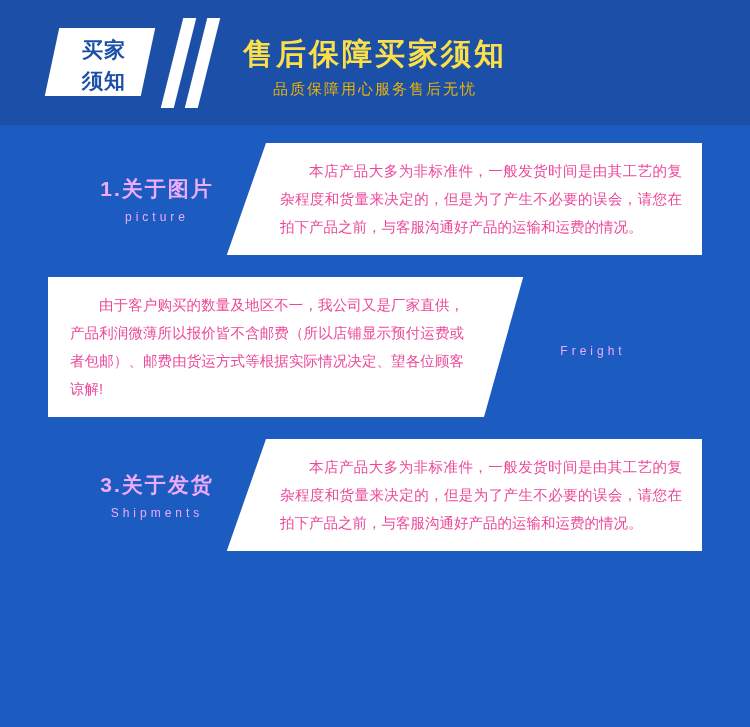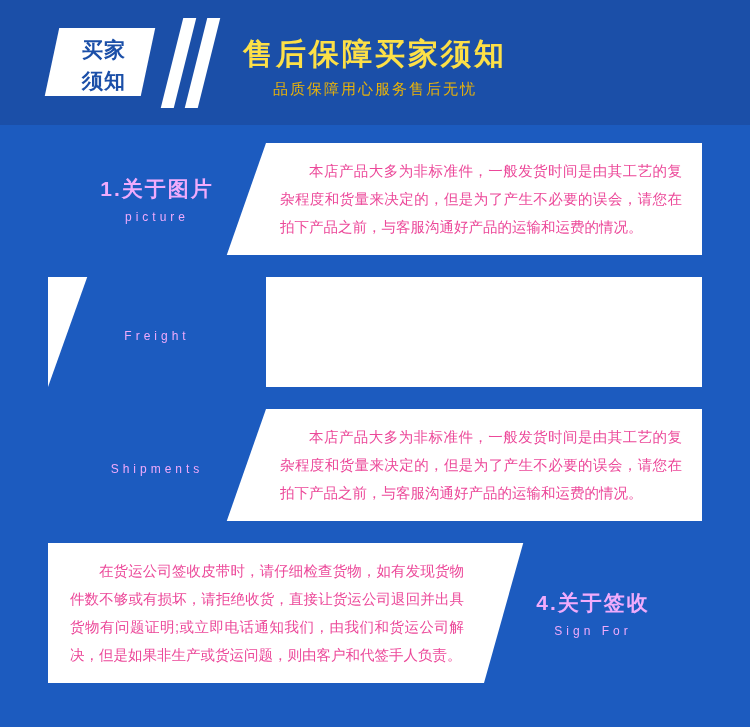--- a/index.html
+++ b/index.html
@@ -168,37 +168,32 @@
     <div class="label-box label-left">
       <div class="label-cn"><span>1.</span><span>关于图片</span></div>
       <div class="label-en">picture</div>
     </div>
     <div class="text-box">
       <p>本店产品大多为非标准件，一般发货时间是由其工艺的复杂程度和货量来决定的，但是为了产生不必要的误会，请您在拍下产品之前，与客服沟通好产品的运输和运费的情况。</p>
     </div>
   </div>
 
   <div class="section row">
+    <div class="text-box pad-left-sm">
+      <p>由于客户购买的数量及地区不一，我公司又是厂家直供，产品利润微薄所以报价皆不含邮费（所以店铺显示预付运费或者包邮）、邮费由货运方式等根据实际情况决定、望各位顾客谅解!</p>
+    </div>
     <div class="label-box label-right">
       <div class="label-en">Freight</div>
     </div>
   </div>
 
   <div class="section row">
     <div class="label-box label-left">
+      <div class="label-cn"><span>3.</span><span>关于发货</span></div>
       <div class="label-en">Shipments</div>
     </div>
     <div class="text-box">
       <p>本店产品大多为非标准件，一般发货时间是由其工艺的复杂程度和货量来决定的，但是为了产生不必要的误会，请您在拍下产品之前，与客服沟通好产品的运输和运费的情况。</p>
     </div>
   </div>
 
-  <div class="section row">
-    <div class="text-box pad-left-sm">
-      <p>在货运公司签收皮带时，请仔细检查货物，如有发现货物件数不够或有损坏，请拒绝收货，直接让货运公司退回并出具货物有问题证明;或立即电话通知我们，由我们和货运公司解决，但是如果非生产或货运问题，则由客户和代签手人负责。</p>
-    </div>
-    <div class="label-box label-right">
-      <div class="label-cn"><span>4.</span><span>关于签收</span></div>
-      <div class="label-en">Sign For</div>
-    </div>
-  </div>
 
 </div>
 
 </body></html>

